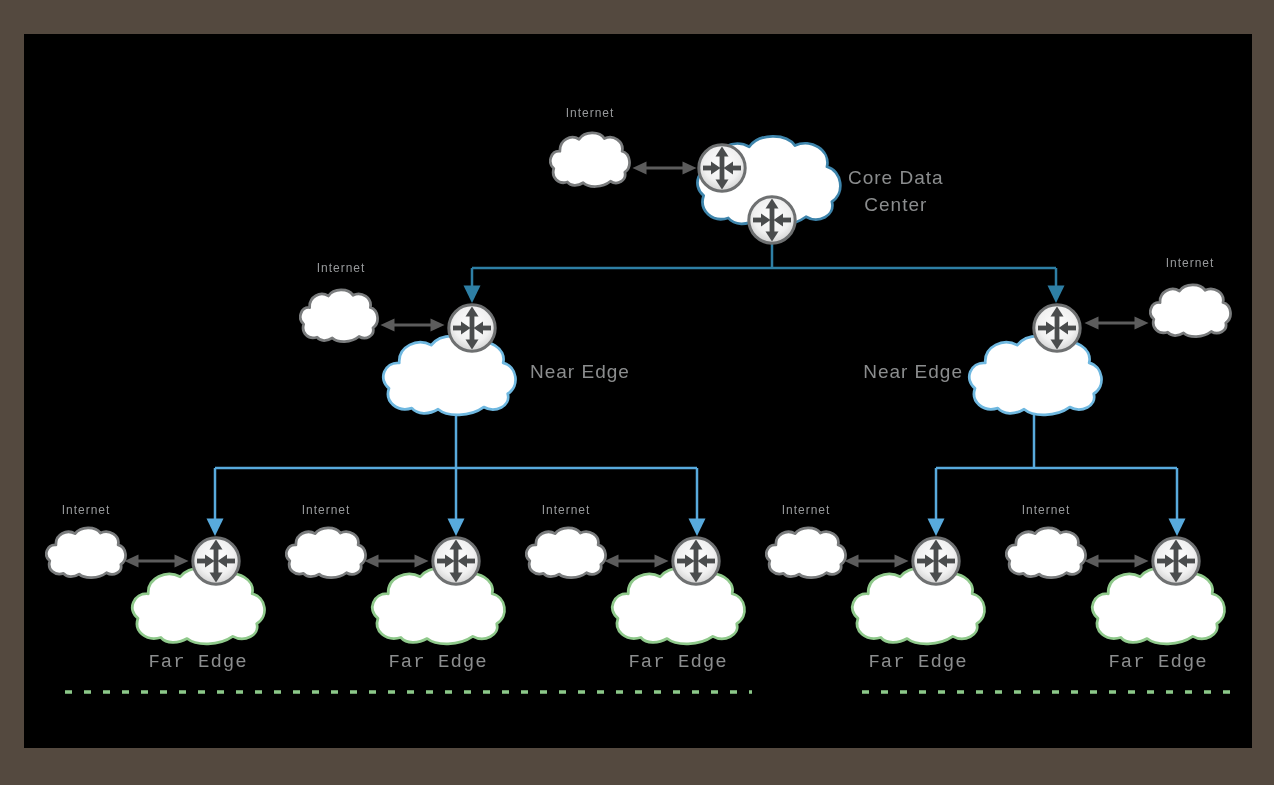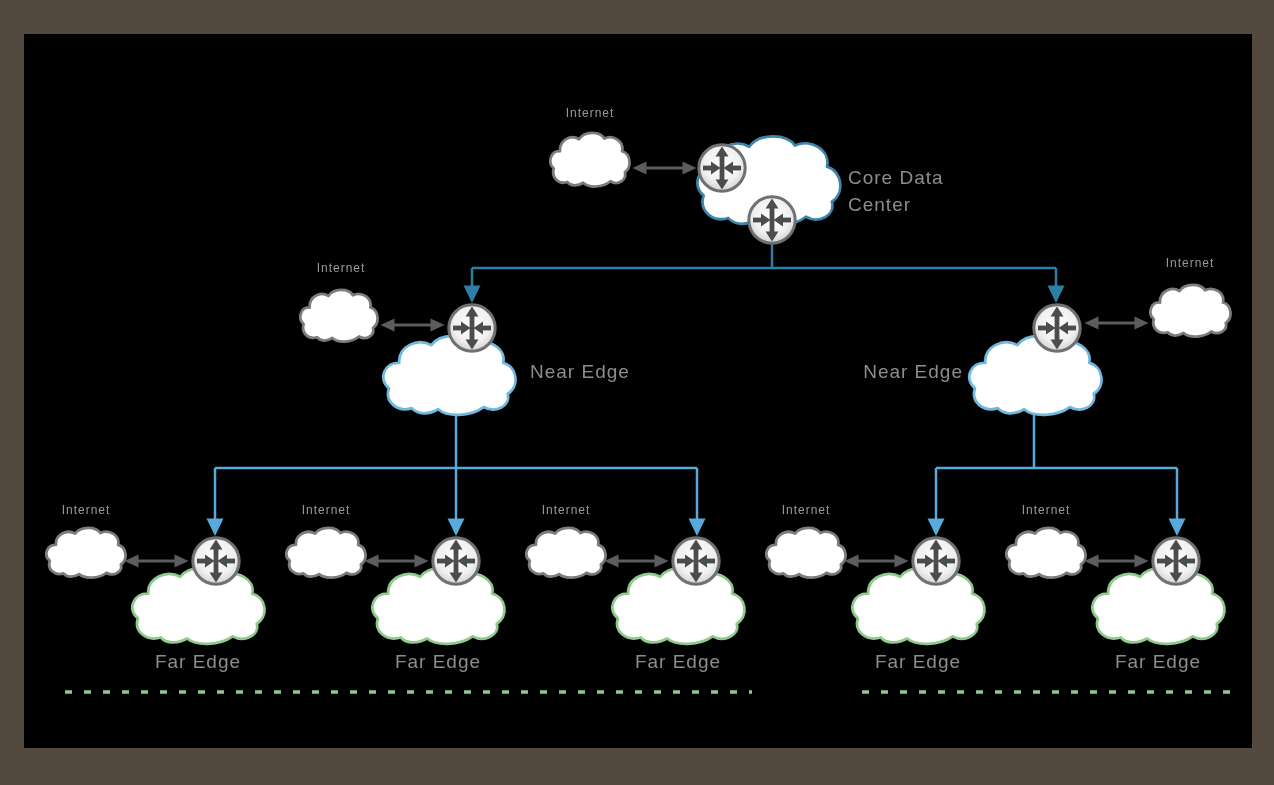--- a/index.html
+++ b/index.html
@@ -3,24 +3,24 @@
 <meta charset="utf-8">
 <style>
   html,body{margin:0;padding:0;}
   body{
     width:1274px;height:785px;position:relative;overflow:hidden;
     background:#54493F;
     font-family:"Liberation Sans",sans-serif;
   }
   .canvas{position:absolute;left:24px;top:34px;width:1228px;height:714px;background:#000;}
   .abs{position:absolute;}
-  .lbl{position:absolute;letter-spacing:1px;white-space:nowrap;}
+  .lbl{position:absolute;letter-spacing:1px;white-space:nowrap;text-align:center;}
   .lbl-internet{font-size:12px;color:#97999b;text-align:center;width:100px;}
   .lbl-edge{font-size:19px;color:#8b8d8e;}
-  .lbl-center{text-align:center;}
+  .lbl-center{text-align:center;font-family:Liberation Mono, monospace;}
   .lbl-right{text-align:right;}
   svg{display:block;}
   .cloud-gray{color:#7a7c7d;}
   .cloud-core{color:#3E85AC;}
   .cloud-near{color:#6FB8E0;}
   .cloud-far{color:#8FC98B;}
 </style>
 </head>
 <body>
 

